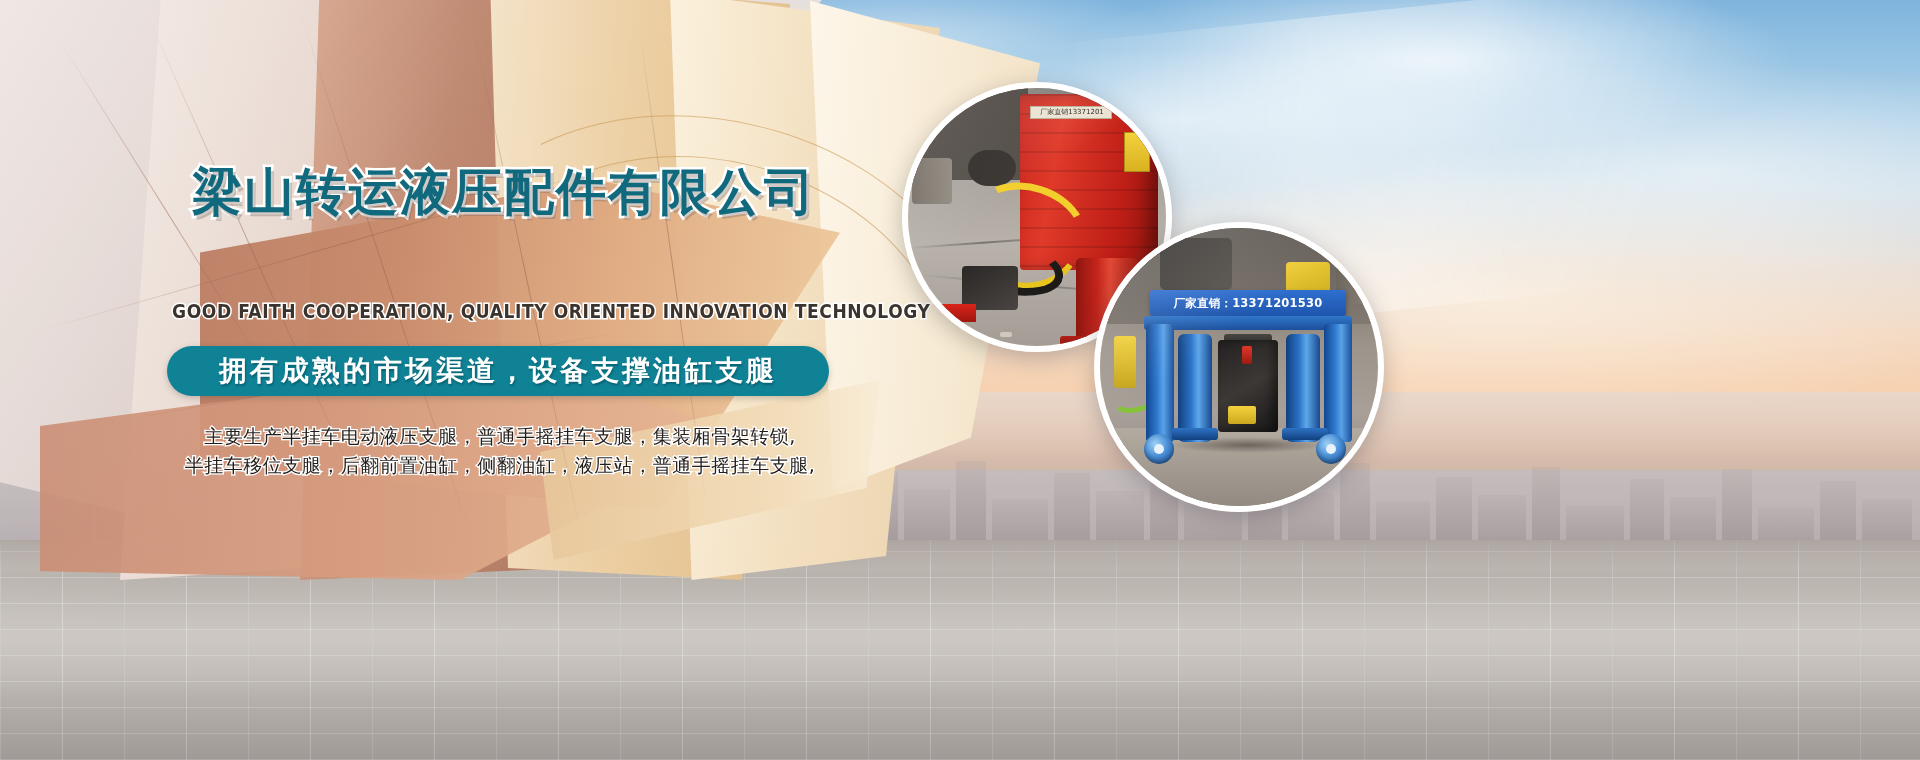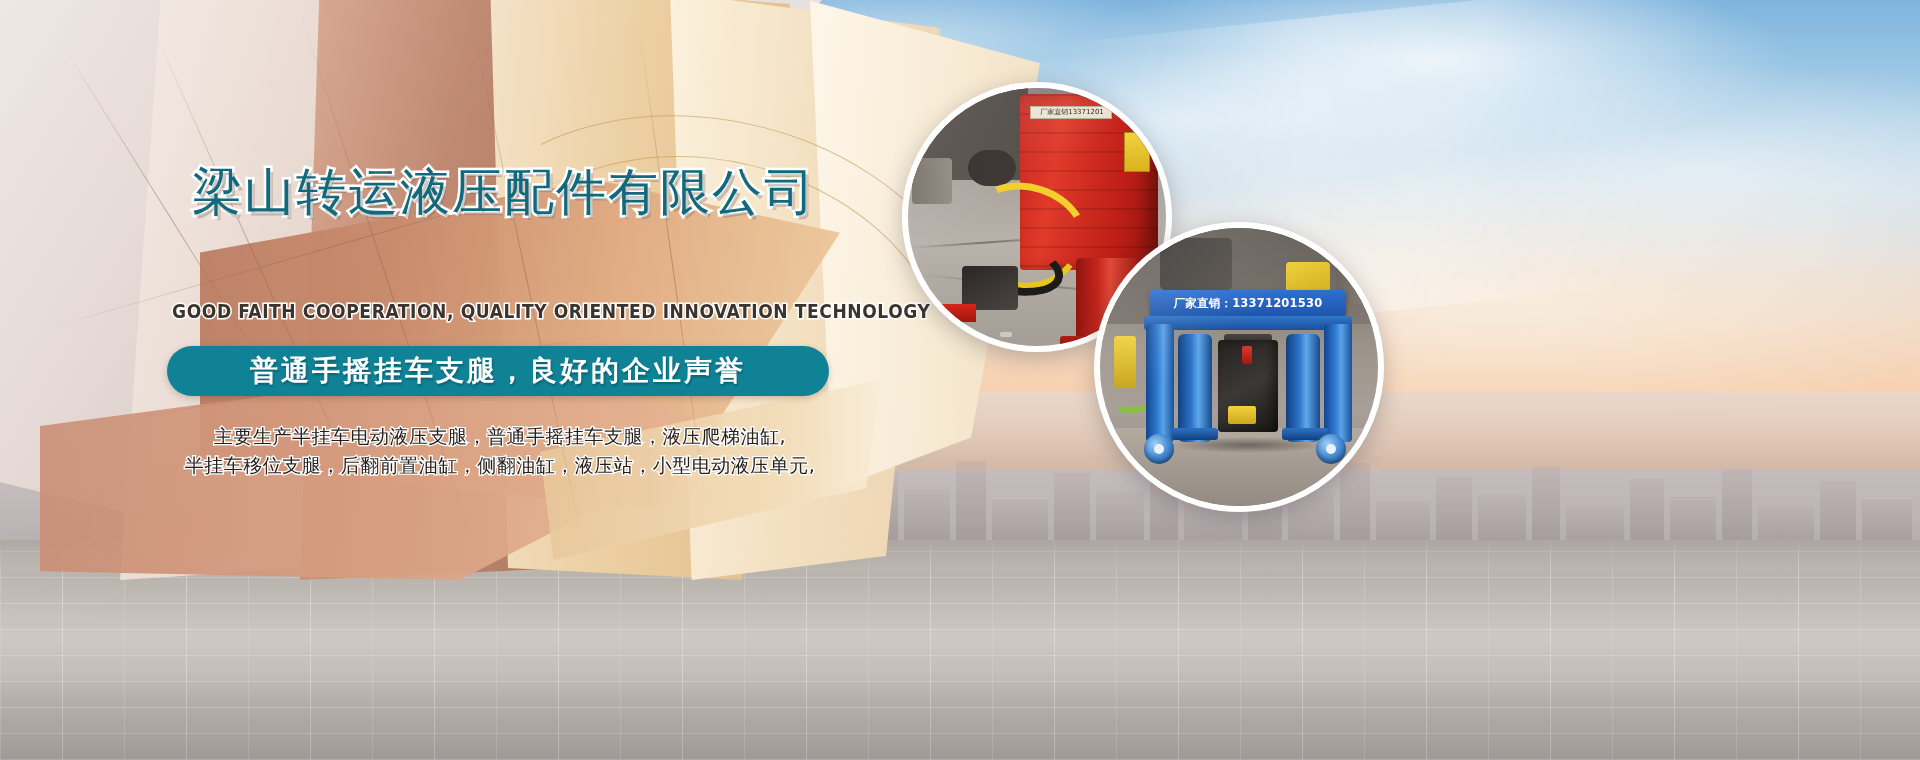--- a/index.html
+++ b/index.html
@@ -134,21 +134,21 @@
   }
 
   
   .textblock {
     position:absolute; left:0; top:0; width:1000px; height:620px;
   }
 
   .company-title {
     position:absolute; left:192px; top:163px;
     font-size:50px; line-height:58px;
-    font-weight:normal;
+    font-weight:bold;
     letter-spacing:2px;
     color:#11697d;
     font-family:"DejaVu Sans", sans-serif;
     -webkit-text-stroke:5px #ffffff;
     paint-order:stroke fill;
     text-shadow:
       3px 4px 0 rgba(120,100,90,.35);
     white-space:nowrap;
   }
 
@@ -417,26 +417,26 @@
   </div>
 
   <div class="textblock">
 
     <div class="company-title">梁山转运液压配件有限公司</div>
 
 
     <div class="slogan-en">GOOD FAITH COOPERATION, QUALITY ORIENTED INNOVATION TECHNOLOGY</div>
 
     <div class="pill">
-      <span class="pill-text">普通手摇挂车支腿，良好的企业声誉</span>
+      <span class="pill-text">拥有成熟的市场渠道，设备支撑油缸支腿</span>
     </div>
 
     <div class="desc">
-      <div class="desc-line">主要生产半挂车电动液压支腿，普通手摇挂车支腿，液压爬梯油缸,</div>
-      <div class="desc-line">半挂车移位支腿，后翻前置油缸，侧翻油缸，液压站，小型电动液压单元,</div>
+      <div class="desc-line">主要生产半挂车电动液压支腿，普通手摇挂车支腿，集装厢骨架转锁,</div>
+      <div class="desc-line">半挂车移位支腿，后翻前置油缸，侧翻油缸，液压站，普通手摇挂车支腿,</div>
     </div>
   </div>
 
   <div class="photo photo-red">
     <div class="scene-red">
       <div class="rd-dark"></div>
       <div class="rd-drum"></div>
       <div class="rd-tyre"></div>
       <div class="rd-floorcrack"></div>
       <div class="rd-crack2"></div>

